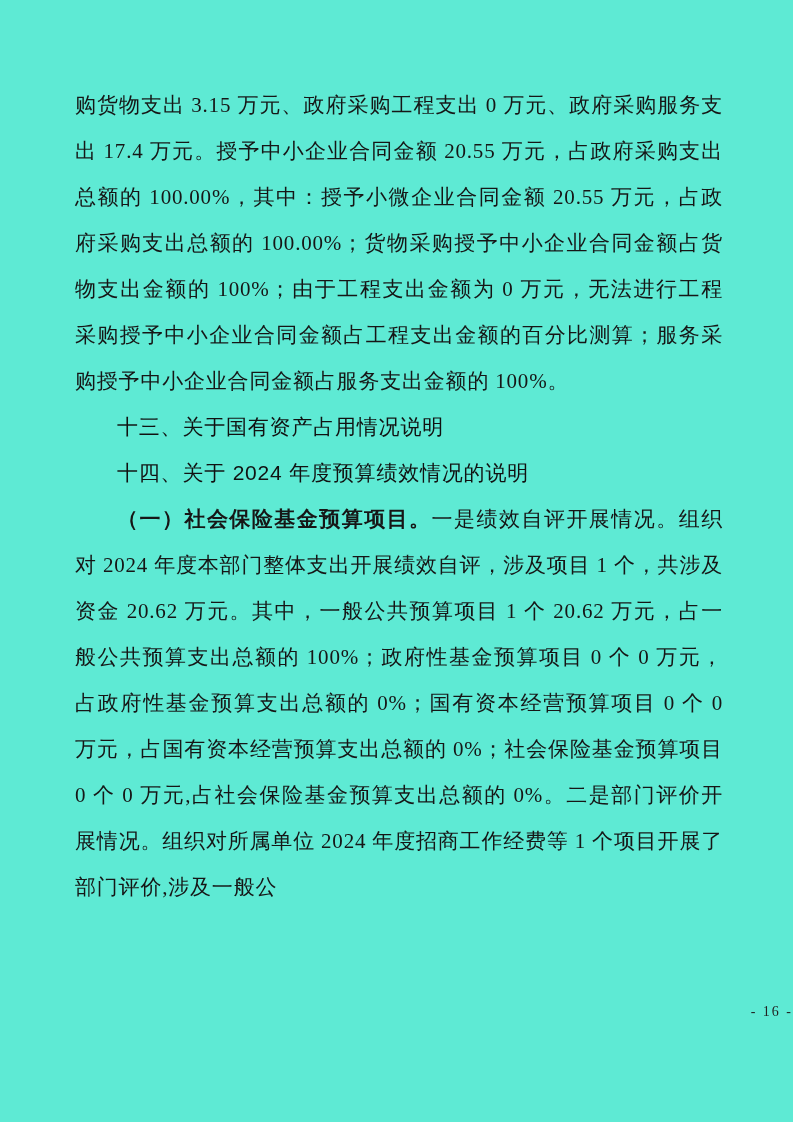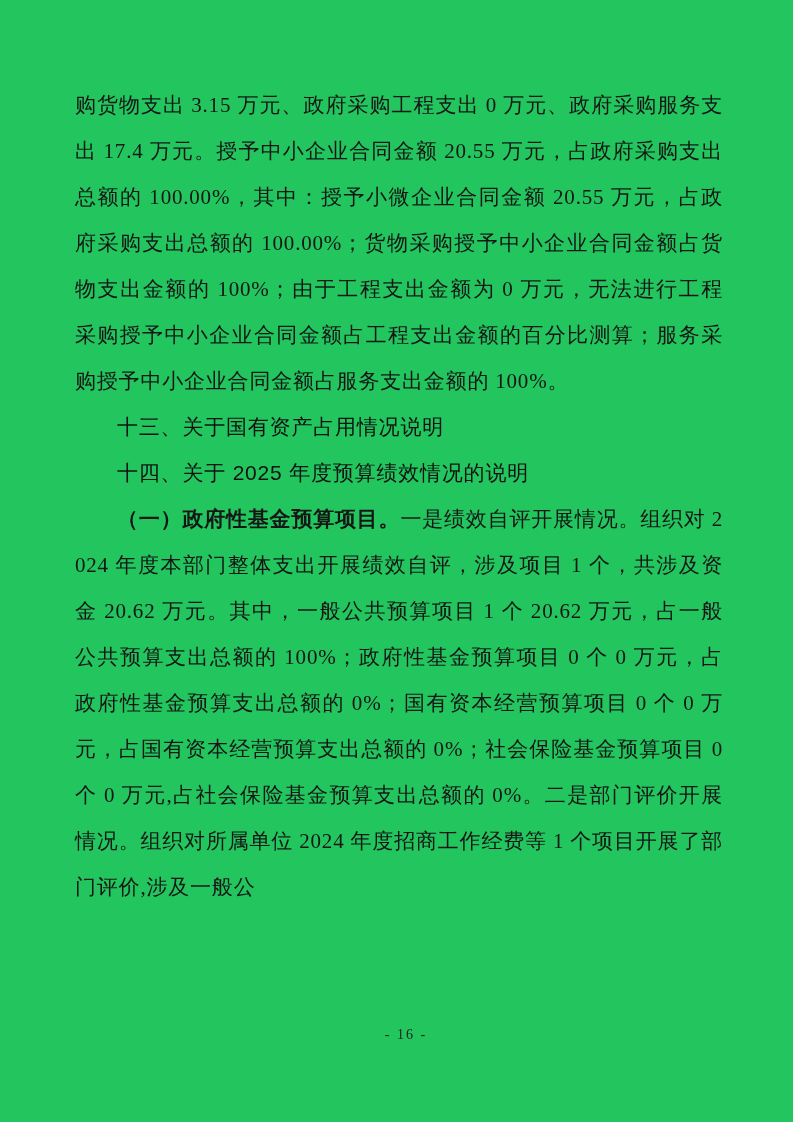--- a/index.html
+++ b/index.html
@@ -4,21 +4,21 @@
 <style>
   html, body {
     margin: 0;
     padding: 0;
     background: #ffffff;
   }
   .page {
     position: relative;
     width: 793px;
     height: 1122px;
-    background: #22c55e;
+    background: #5eead4;
     overflow: hidden;
     font-family: "Liberation Serif", "DejaVu Serif", serif;
     color: #161616;
   }
   .content {
     position: absolute;
     left: 75px;
     right: 70px;
     top: 82px;
   }
@@ -43,42 +43,42 @@
     letter-spacing: 0.8px;
     color: #111111;
   }
   .lead-bold {
     font-weight: bold;
   }
   .page-footer {
     position: absolute;
     left: 0;
     right: 0;
-    top: 1027px;
-    text-align: center;
+    top: 1004px;
+    text-align: right;
     font-size: 14px;
     letter-spacing: 2px;
     color: #222222;
     font-family: "Liberation Serif", "DejaVu Serif", serif;
     margin-left: 19px;
   }
 </style>
 </head>
 <body>
 
 <div class="page">
   <div class="content">
 
     <p class="para">购货物支出 3.15 万元、政府采购工程支出 0 万元、政府采购服务支出 17.4 万元。授予中小企业合同金额 20.55 万元，占政府采购支出总额的 100.00%，其中：授予小微企业合同金额 20.55 万元，占政府采购支出总额的 100.00%；货物采购授予中小企业合同金额占货物支出金额的 100%；由于工程支出金额为 0 万元，无法进行工程采购授予中小企业合同金额占工程支出金额的百分比测算；服务采购授予中小企业合同金额占服务支出金额的 100%。</p>
 
     <p class="heading">十三、关于国有资产占用情况说明</p>
 
 
-    <p class="heading">十四、关于 2025 年度预算绩效情况的说明</p>
+    <p class="heading">十四、关于 2024 年度预算绩效情况的说明</p>
 
     <p class="para first-indent">
-      <span class="lead-bold">（一）政府性基金预算项目。</span><span>一是绩效自评开展情况。组织对 2024 年度本部门整体支出开展绩效自评，涉及项目 1 个，共涉及资金 20.62 万元。其中，一般公共预算项目 1 个 20.62 万元，占一般公共预算支出总额的 100%；政府性基金预算项目 0 个 0 万元，占政府性基金预算支出总额的 0%；国有资本经营预算项目 0 个 0 万元，占国有资本经营预算支出总额的 0%；社会保险基金预算项目 0 个 0 万元,占社会保险基金预算支出总额的 0%。二是部门评价开展情况。组织对所属单位 2024 年度招商工作经费等 1 个项目开展了部门评价,涉及一般公</span>
+      <span class="lead-bold">（一）社会保险基金预算项目。</span><span>一是绩效自评开展情况。组织对 2024 年度本部门整体支出开展绩效自评，涉及项目 1 个，共涉及资金 20.62 万元。其中，一般公共预算项目 1 个 20.62 万元，占一般公共预算支出总额的 100%；政府性基金预算项目 0 个 0 万元，占政府性基金预算支出总额的 0%；国有资本经营预算项目 0 个 0 万元，占国有资本经营预算支出总额的 0%；社会保险基金预算项目 0 个 0 万元,占社会保险基金预算支出总额的 0%。二是部门评价开展情况。组织对所属单位 2024 年度招商工作经费等 1 个项目开展了部门评价,涉及一般公</span>
     </p>
 
   </div>
 
   <div class="page-footer">- 16 -</div>
 </div>
 
 </body></html>

